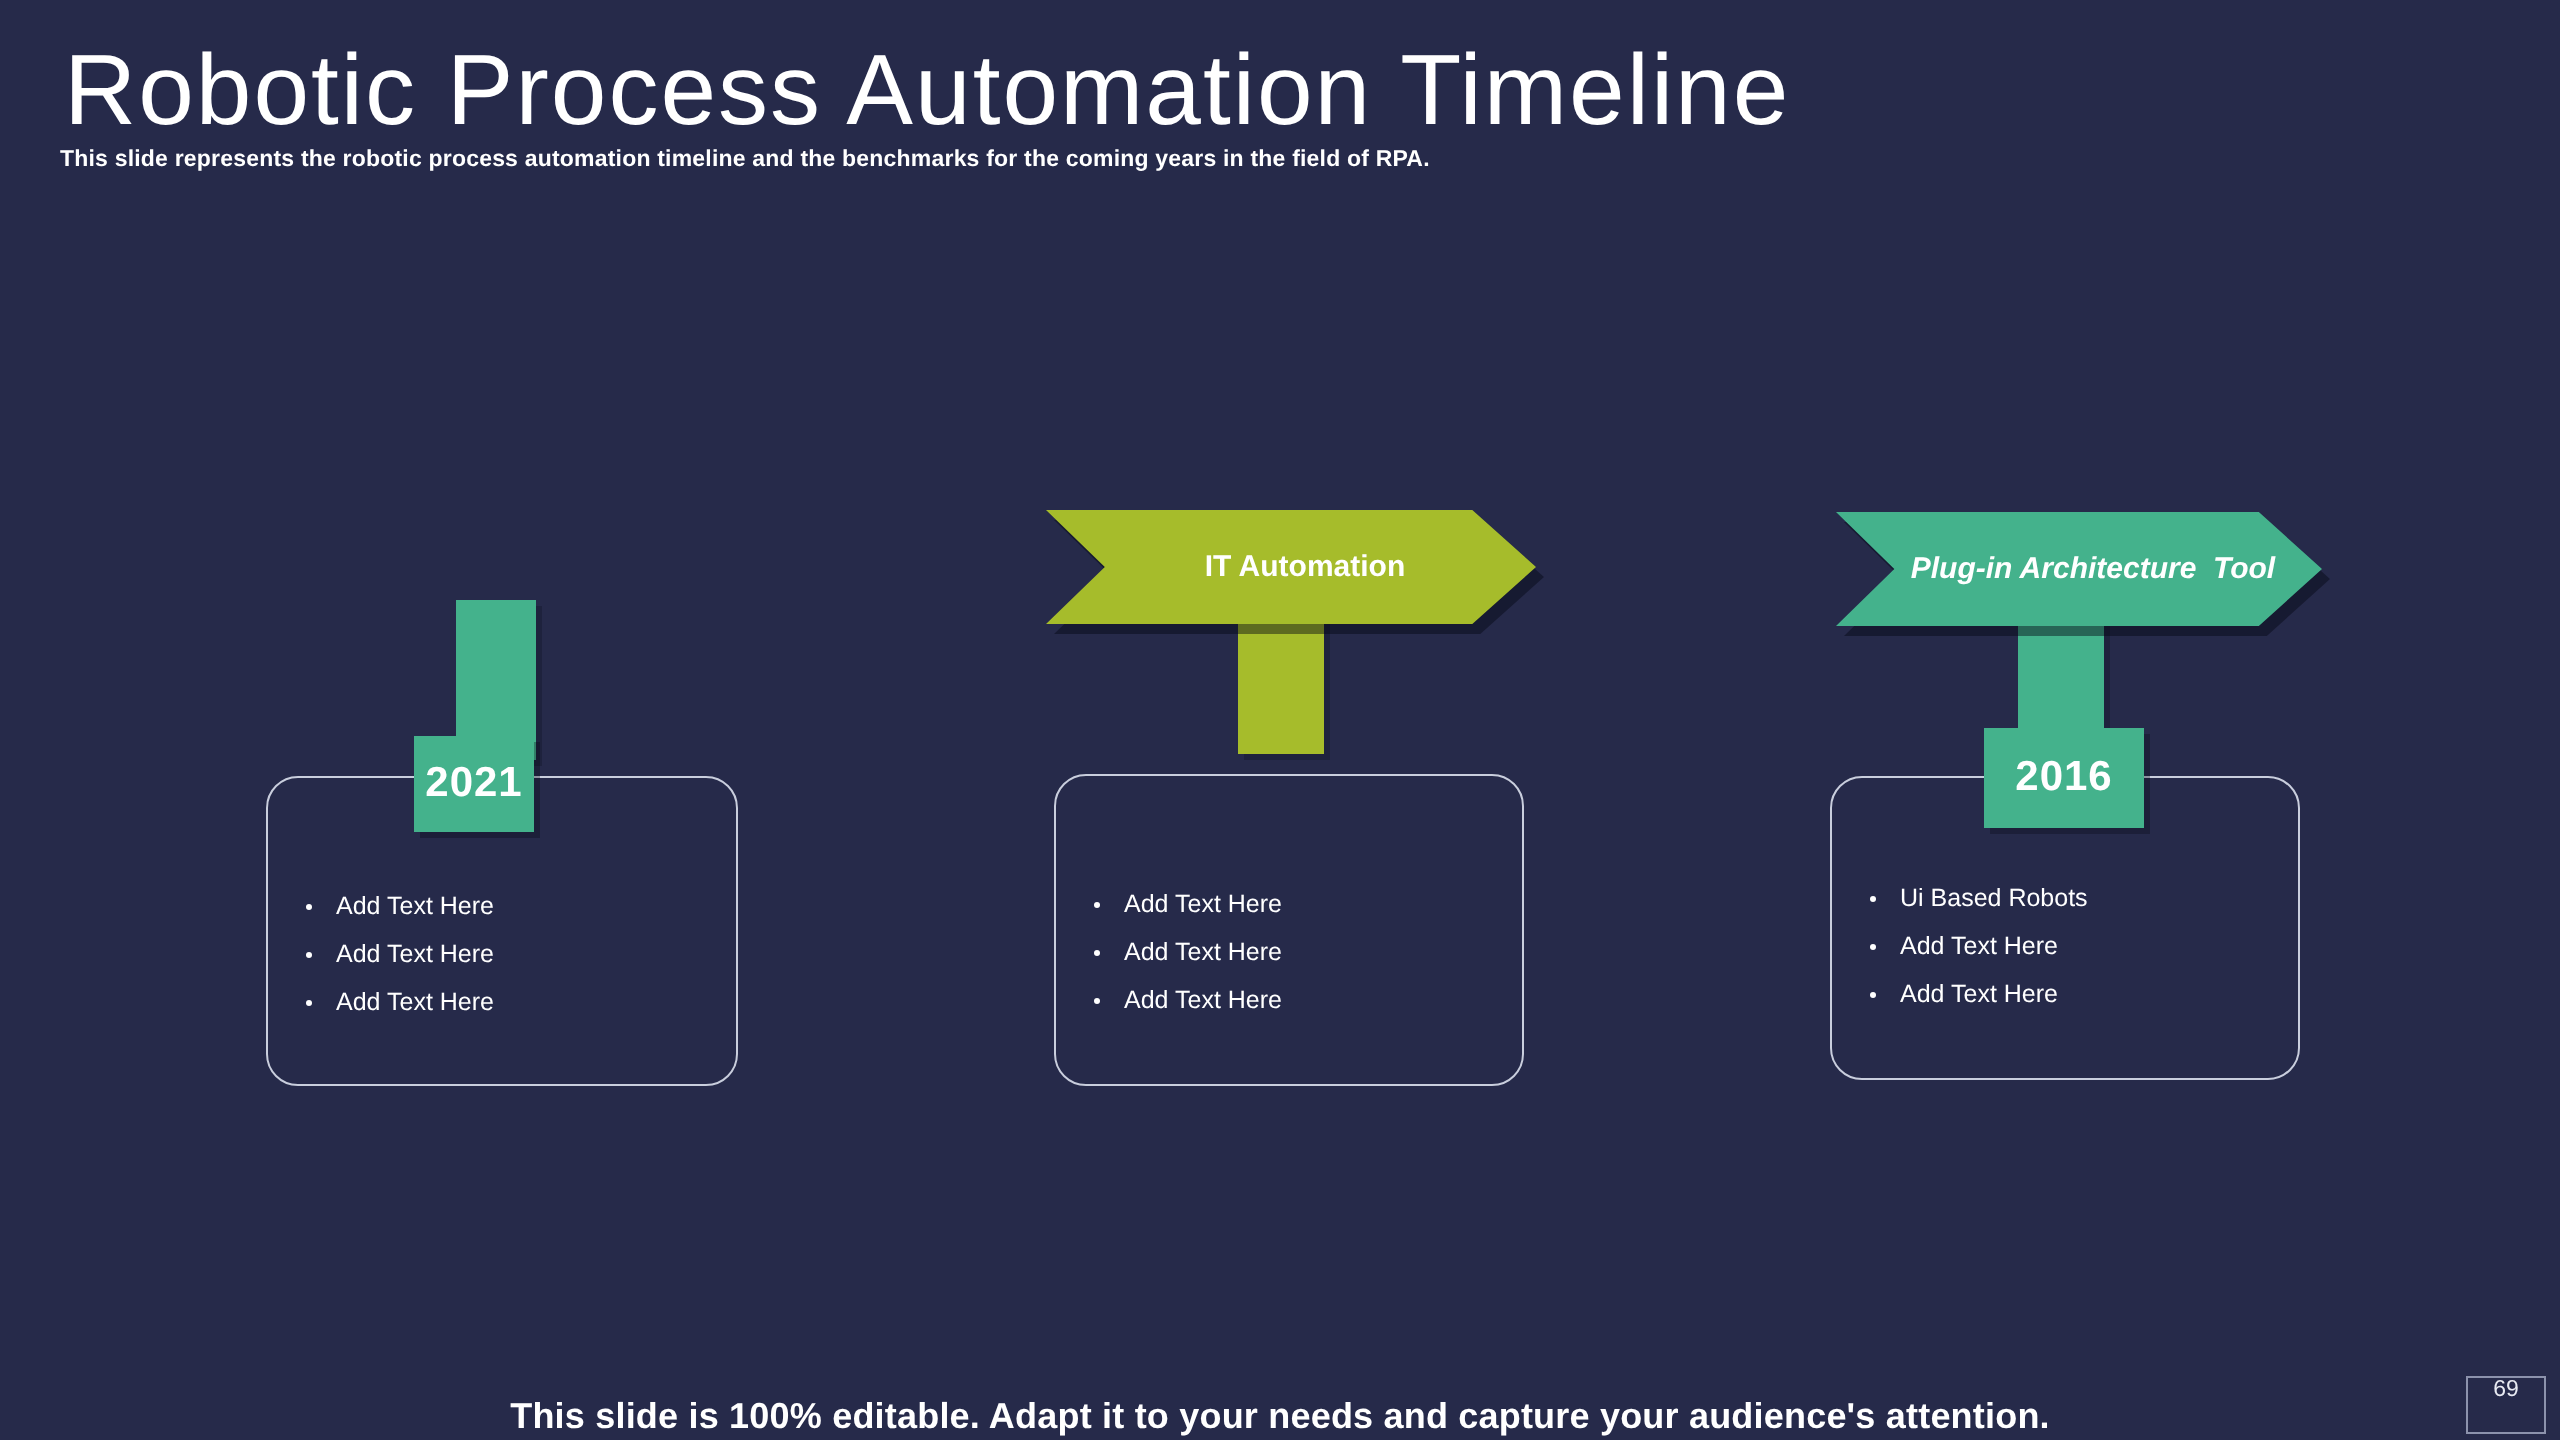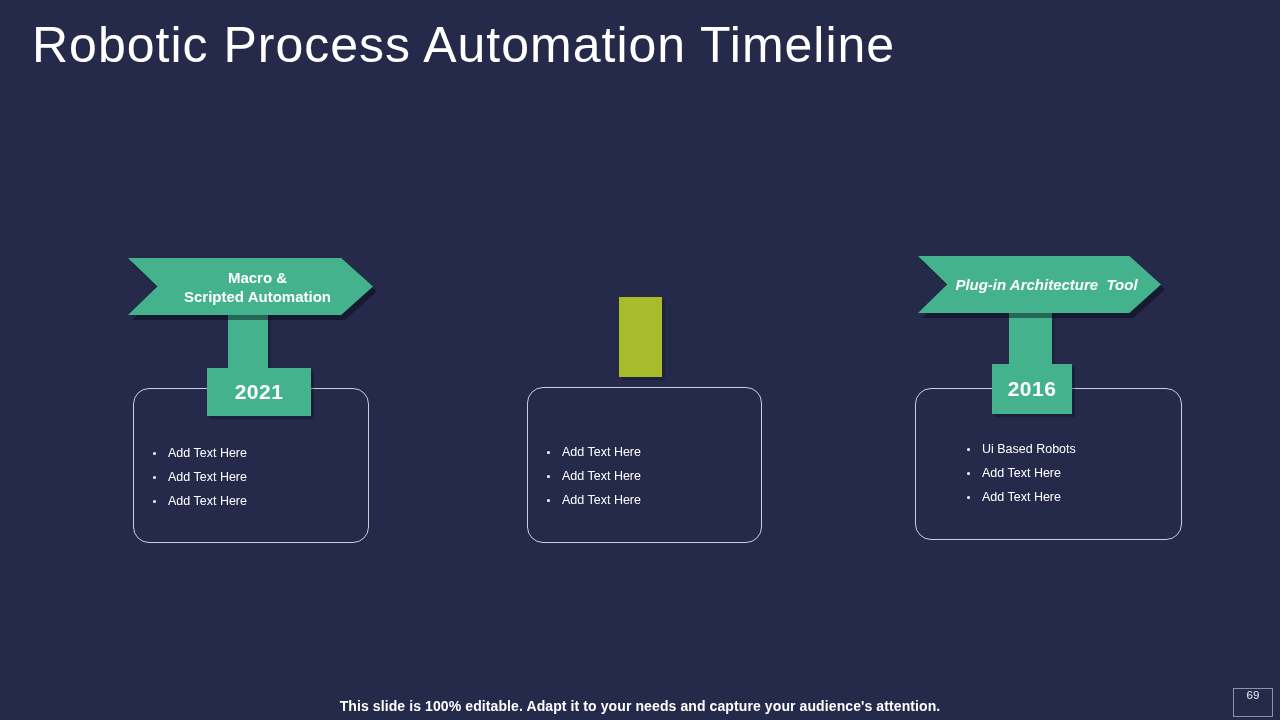--- a/index.html
+++ b/index.html
@@ -71,76 +71,76 @@
     padding-left:16px;margin-bottom:11px;
   }
   .bullets li::before{
     content:"";position:absolute;left:1px;top:5px;
     width:3px;height:3px;border-radius:50%;
     background:var(--text,#FFFFFF);
   }
   
   .col-0 .arrow-wrap{left:128px;top:258px;width:245px;height:57px;}
   .col-0 .stem{left:228px;top:300px;width:40px;height:80px;}
-  .col-0 .year{left:207px;top:368px;width:104px;height:48px;}
+  .col-0 .year{left:207px;top:368px;width:60px;height:48px;}
   .col-0 .card{left:133px;top:388px;width:234px;height:153px;}
 
   .col-1 .arrow-wrap{left:523px;top:255px;width:245px;height:57px;}
   .col-1 .stem{left:619px;top:297px;width:43px;height:80px;}
   .col-1 .year{left:603px;top:364px;width:78px;height:52px;}
   .col-1 .card{left:527px;top:387px;width:233px;height:154px;}
 
   .col-2 .arrow-wrap{left:918px;top:256px;width:243px;height:57px;font-style:italic;}
   .col-2 .stem{left:1009px;top:298px;width:43px;height:79px;}
   .col-2 .year{left:992px;top:364px;width:80px;height:50px;}
-  .col-2 .card{left:915px;top:388px;width:233px;height:150px;padding-left:32px;}
+  .col-2 .card{left:915px;top:388px;width:233px;height:150px;}
   .col-2 .bullets{padding-top:54px;}
 
   
   .footer-note{
     position:absolute;left:0;right:0;top:698px;
     text-align:center;
     color:var(--text,#FFFFFF);
-    font-size:14px;font-weight:700;letter-spacing:.1px;
+    font-size:18px;font-weight:700;letter-spacing:.1px;
   }
   .page-box{
     position:absolute;left:1233px;top:688px;width:38px;height:27px;
     border:1px solid #8C92AC;
     display:flex;justify-content:center;
     color:#E9EBF3;font-size:11.5px;
   }
 </style>
 </head>
 <body>
 
 <div class="slide">
 
   <div class="title">Robotic Process Automation Timeline</div>
+  <div class="subtitle">This slide represents the robotic process automation timeline and the benchmarks for the coming years in the field of RPA.</div>
 
   <div class="column col-0" style="--accent: #44B28C;">
-    <div class="arrow-wrap">
-      <div class="arrow">
-        <span class="arrow-label">Macro &amp;
-Scripted Automation</span>
-      </div>
-    </div>
     <div class="stem"></div>
     <div class="year">
       <span>2021</span>
     </div>
     <div class="card">
       <ul class="bullets">
         <li>Add Text Here</li>
         <li>Add Text Here</li>
         <li>Add Text Here</li>
       </ul>
     </div>
   </div>
 
   <div class="column col-1" style="--accent: #A6BC2B;">
+    <div class="arrow-wrap">
+      <div class="arrow">
+        <span class="arrow-label">IT Automation</span>
+      </div>
+    </div>
     <div class="stem"></div>
     <div class="card">
       <ul class="bullets">
         <li>Add Text Here</li>
         <li>Add Text Here</li>
         <li>Add Text Here</li>
       </ul>
     </div>
   </div>
 

